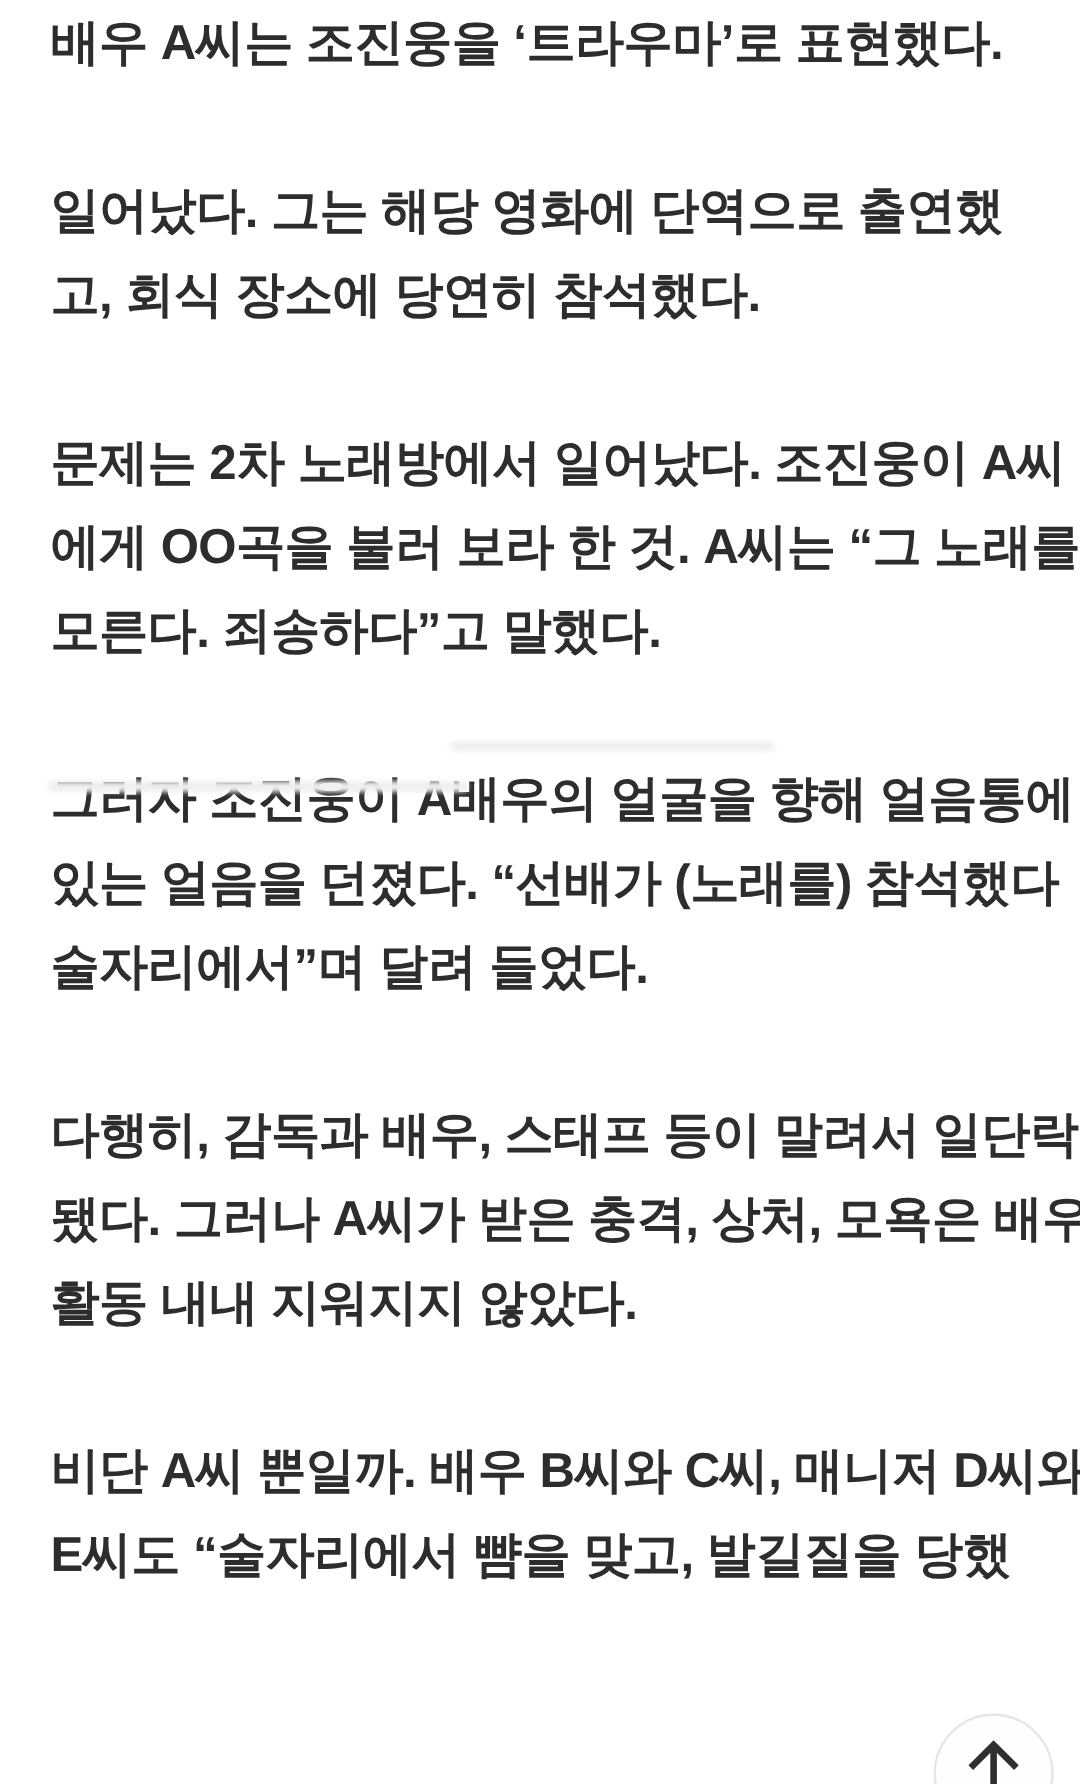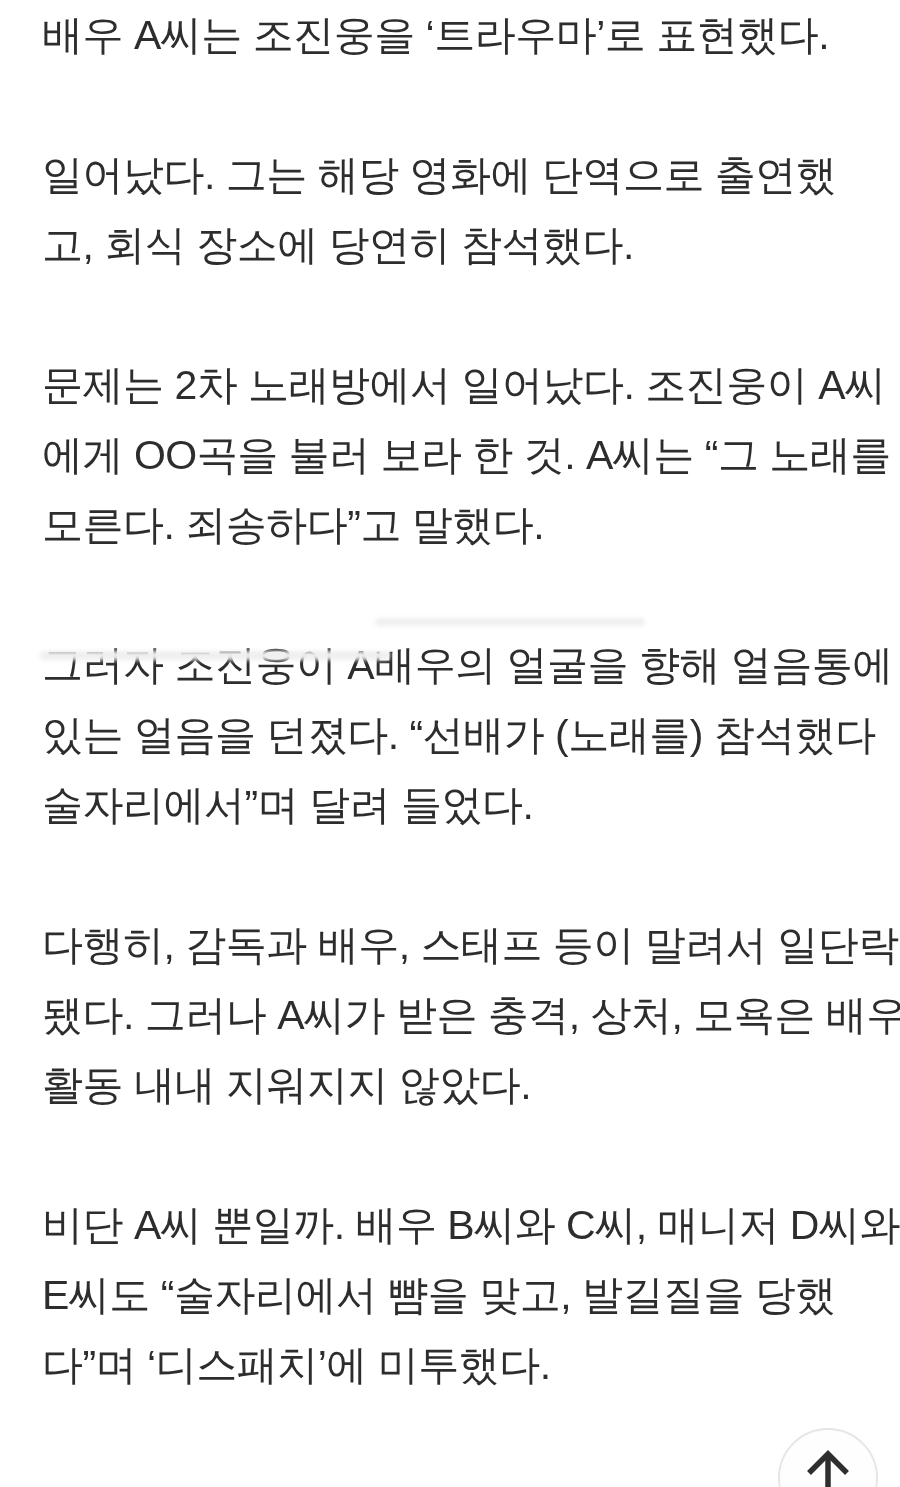--- a/index.html
+++ b/index.html
@@ -18,21 +18,21 @@
       position: absolute;
       left: 42px;
       top: 0;
       width: 830px;
       color: #2d2d2d;
     }
     .para {
       margin: 0 0 70px 0;
       font-size: 41px;
       line-height: 70px;
-      font-weight: 400;
+      font-weight: 700;
       letter-spacing: -0.5px;
     }
     .ln {
       display: block;
       white-space: nowrap;
     }
     
     .artifact {
       position: absolute;
       background: #efefef;
@@ -91,21 +91,20 @@
 
   <p class="para">
     <span class="ln">다행히, 감독과 배우, 스태프 등이 말려서 일단락</span>
     <span class="ln">됐다. 그러나 A씨가 받은 충격, 상처, 모욕은 배우</span>
     <span class="ln">활동 내내 지워지지 않았다.</span>
   </p>
 
   <p class="para">
     <span class="ln">비단 A씨 뿐일까. 배우 B씨와 C씨, 매니저 D씨와</span>
     <span class="ln">E씨도 “술자리에서 뺨을 맞고, 발길질을 당했</span>
-    <span class="ln">다”며 ‘디스패치’에 미투했다.</span>
   </p>
 
 </main>
 
 <div class="artifact artifact-1"></div>
 <div class="artifact artifact-2"></div>
 
 <button class="scroll-top" aria-label="scroll to top">
   <span>
     <svg width="64" height="78" viewBox="0 0 64 78" xmlns="http://www.w3.org/2000/svg">

